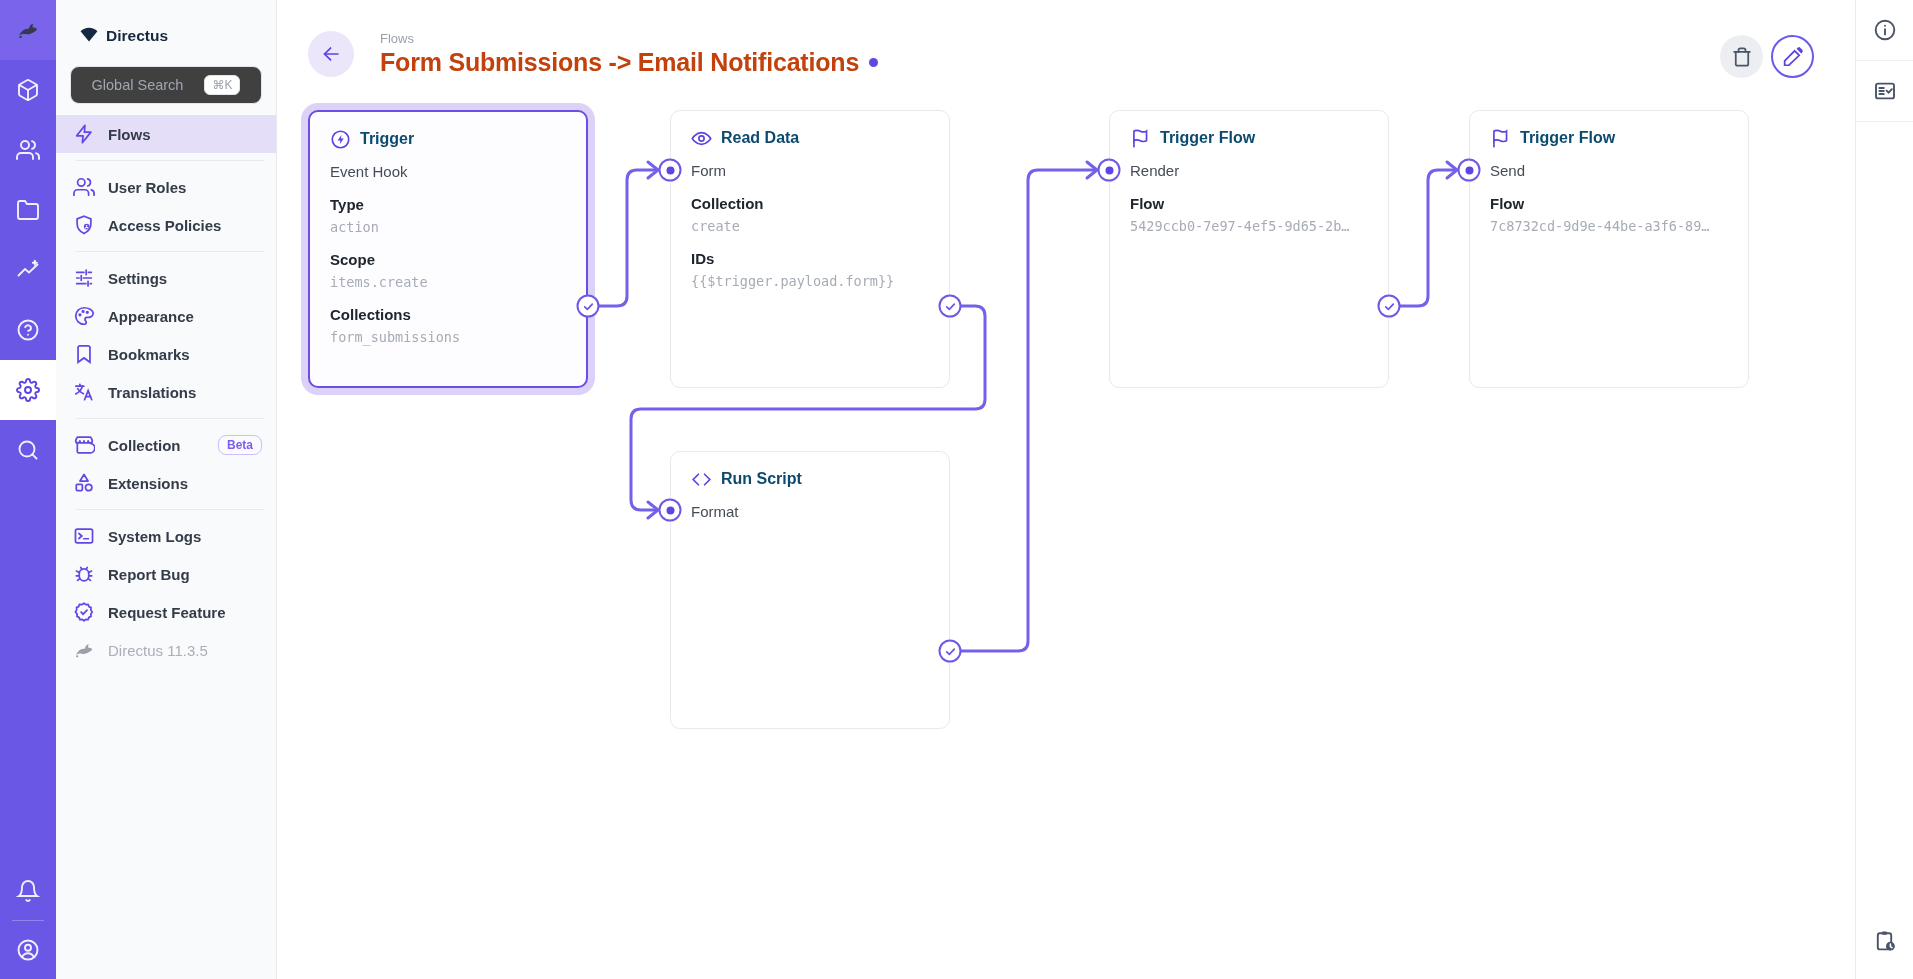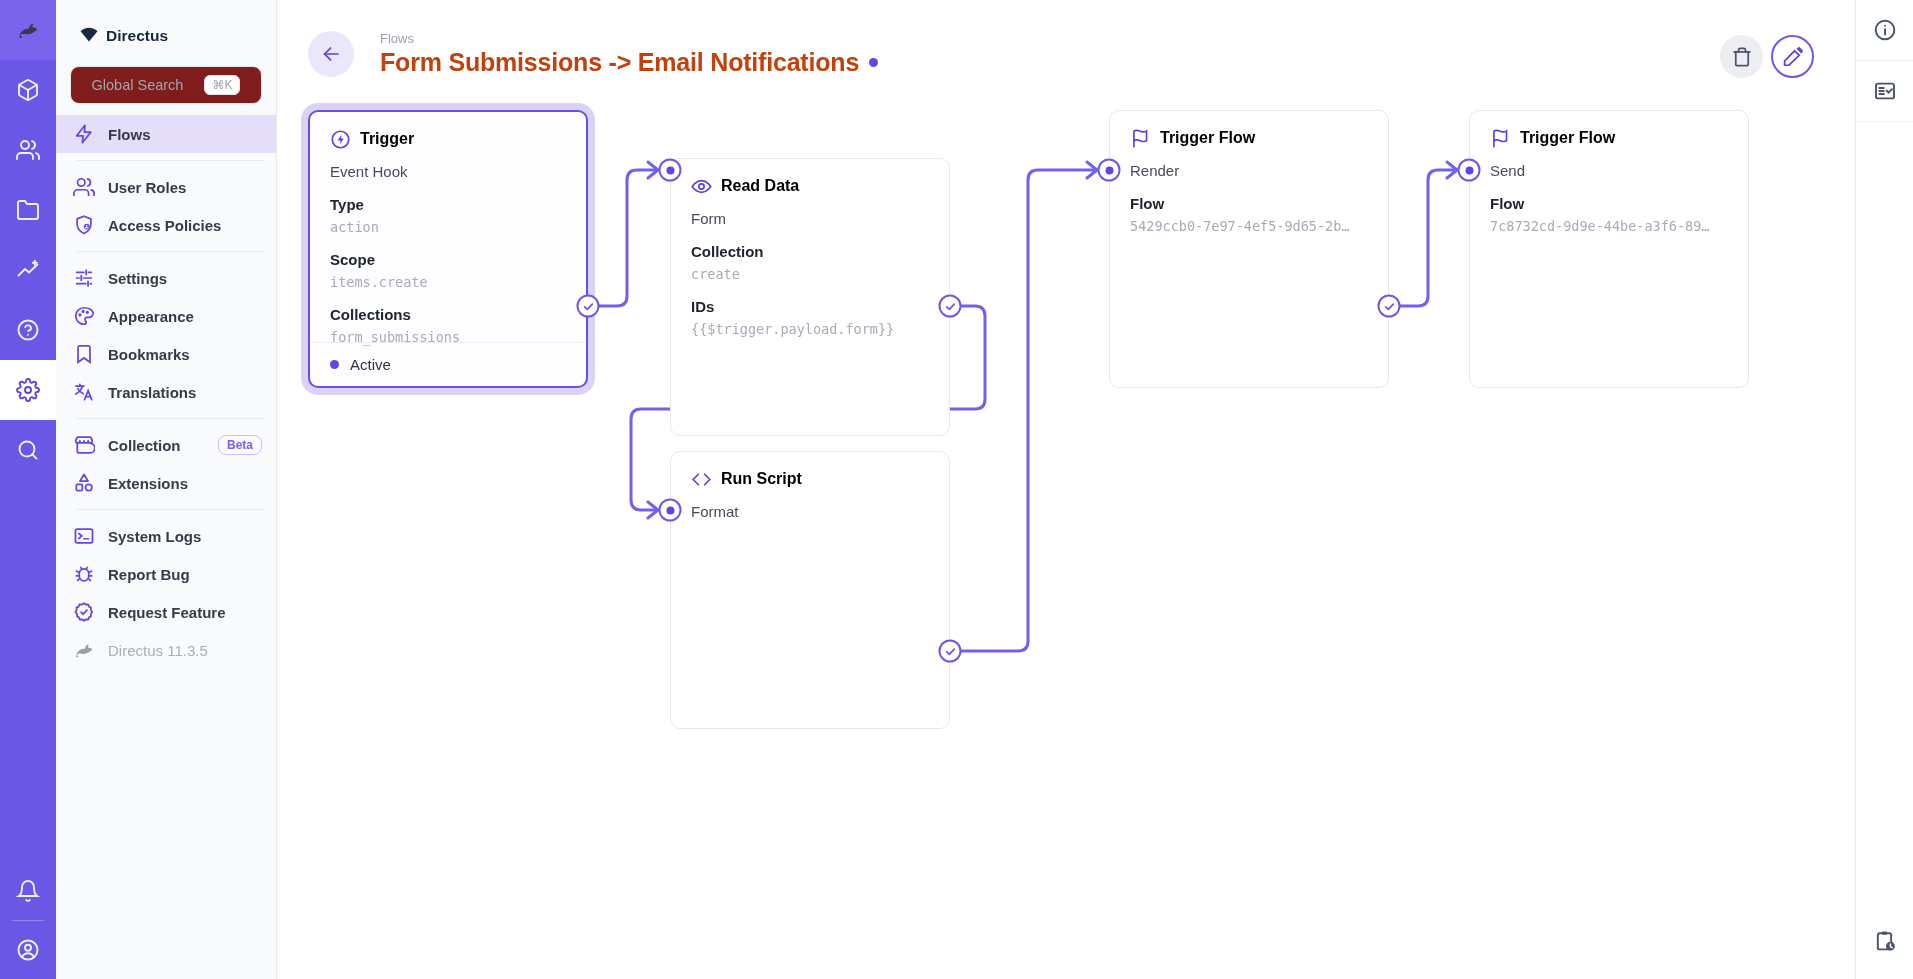--- a/index.html
+++ b/index.html
@@ -15,21 +15,21 @@
   .mod-btn svg, .logo-tile svg { width:24px; height:24px; }
   .module-bottom { position:absolute; bottom:0; left:0; width:56px; }
   .module-bottom .mod-btn { height:58px; }
   .module-divider { height:1px; background:rgba(255,255,255,.28); margin:0 12px; }
 
   
   .sidebar { position:absolute; left:56px; top:0; width:221px; height:979px; background:#f9fafb; border-right:1px solid #e8eaee; z-index:10; }
   .project-header { display:flex; align-items:center; gap:4px; padding:20px 0 0 20px; height:52px; }
   .project-header svg { width:26px; height:26px; }
   .project-name { font-size:15.5px; font-weight:700; color:#172940; }
-  .search-box { margin:14px 14px 0 14px; height:38px; background:#7f1d1d; border:1px solid #e4e6ec; border-radius:9px; display:flex; align-items:center; justify-content:center; gap:21px; cursor:text; }
+  .search-box { margin:14px 14px 0 14px; height:38px; background:#404040; border:1px solid #e4e6ec; border-radius:9px; display:flex; align-items:center; justify-content:center; gap:21px; cursor:text; }
   .search-placeholder { font-size:14.5px; color:#a0a6b0; }
   .kbd { font-size:12px; color:#9aa0ab; border:1px solid #e2e4ea; border-radius:6px; padding:2px 7px; background:#fff; }
   .nav-list { list-style:none; margin-top:11px; }
   .sidebar-item { height:38px; display:flex; align-items:center; gap:13px; padding:0 14px 0 17px; cursor:pointer; }
   .sidebar-item svg { width:22px; height:22px; color:#6348e4; flex:none; }
   .sidebar-item .lbl { font-size:15px; font-weight:600; color:#343b49; white-space:nowrap; }
   .sidebar-item.active { background:#e5def8; }
   .sidebar-item.muted svg { color:#9ba1ab; }
   .sidebar-item.muted .lbl { color:#a9aeb8; font-weight:500; }
   .nav-divider { height:1px; background:#e8eaee; margin:7px 12px 7px 20px; }
@@ -55,21 +55,21 @@
   .icon-circle-btn svg { width:22px; height:22px; }
   .trash-btn { background:#eceef2; color:#4a5468; }
   .edit-btn { background:#fff; border:2px solid #6a5be8; color:#5a43e2; }
 
   
   .flow-svg { position:absolute; left:0; top:0; z-index:1; pointer-events:none; }
   .flow-node { position:absolute; width:280px; height:278px; background:#fff; border:1px solid #e7e9ef; border-radius:10px; z-index:2; cursor:pointer; }
   .flow-node.selected { border:2px solid #6a4ee6; background:#fdfdff; box-shadow:0 0 0 7px #dcd2f8; }
   .node-header { display:flex; align-items:center; gap:9px; margin:16px 20px 0; height:22px; color:#5b43e0; }
   .node-header svg { width:21px; height:21px; }
-  .node-type { font-size:16px; font-weight:700; color:#000000; }
+  .node-type { font-size:16px; font-weight:700; color:#0c4a6e; }
   .node-name { margin:12px 20px 0; font-size:15px; color:#454c59; line-height:20px; }
   .field-label { margin:12px 20px 0; font-size:15px; font-weight:700; color:#20262f; line-height:21px; }
   .field-value { margin:2px 20px 0; font-family:"DejaVu Sans Mono","Liberation Mono",monospace; font-size:13.5px; color:#a6abb5; line-height:20px; white-space:nowrap; overflow:hidden; }
   .node-status { position:absolute; left:0; right:0; bottom:0; height:44px; border-top:1px solid #ededf2; display:flex; align-items:center; gap:11px; padding-left:20px; }
   .status-dot { width:9px; height:9px; border-radius:50%; background:#6246e2; }
   .status-text { font-size:15px; color:#2f3542; }
 
   
   .connector { position:absolute; width:23px; height:23px; border-radius:50%; background:#fff; border:2.5px solid #6c59e7; z-index:4; transform:translate(-50%,-50%); display:flex; align-items:center; justify-content:center; cursor:grab; }
   .connector.input::after { content:""; width:8px; height:8px; border-radius:50%; background:#5f46e3; }
@@ -334,26 +334,22 @@
           </svg>
           <span class="node-type">Trigger</span>
         </div>
         <div class="node-name">Event Hook</div>
         <div class="field-label">Type</div>
         <div class="field-value">action</div>
         <div class="field-label">Scope</div>
         <div class="field-value">items.create</div>
         <div class="field-label">Collections</div>
         <div class="field-value">form_submissions</div>
-        <div class="node-status">
-          <span class="status-dot"></span>
-          <span class="status-text">Active</span>
-        </div>
       </article>
-      <article class="flow-node" style="left: 393px; top: 110px; margin-top: 48px;">
+      <article class="flow-node" style="left: 393px; top: 110px;">
         <div class="node-header">
           <svg viewBox="0 0 24 24" fill="none" stroke="currentColor" stroke-width="1.9" stroke-linecap="round">
             <path d="M1.5 12s3.8-6.8 10.5-6.8S22.5 12 22.5 12s-3.8 6.8-10.5 6.8S1.5 12 1.5 12z"></path>
             <circle cx="12" cy="12" r="3"></circle>
           </svg>
           <span class="node-type">Read Data</span>
         </div>
         <div class="node-name">Form</div>
         <div class="field-label">Collection</div>
         <div class="field-value">create</div>

